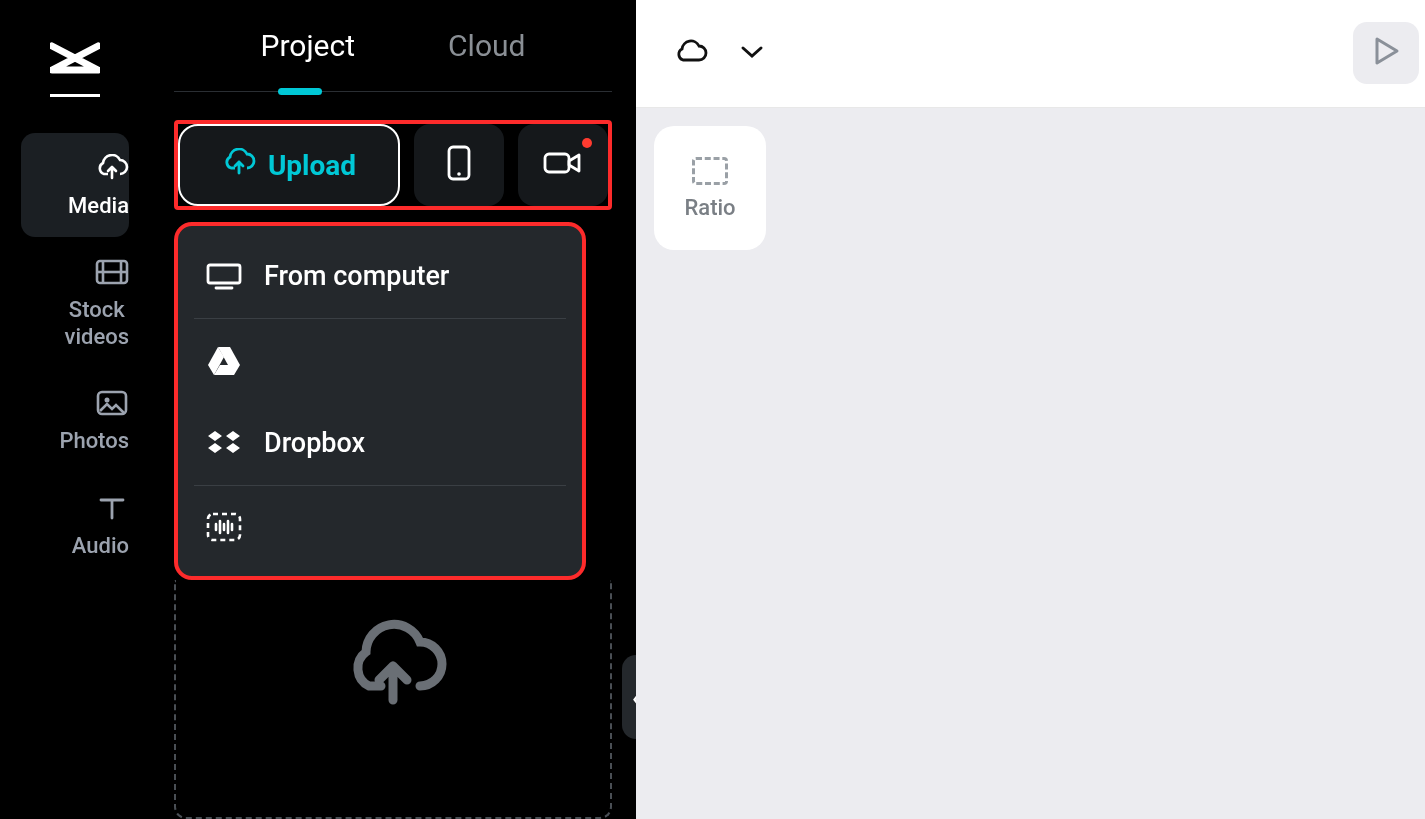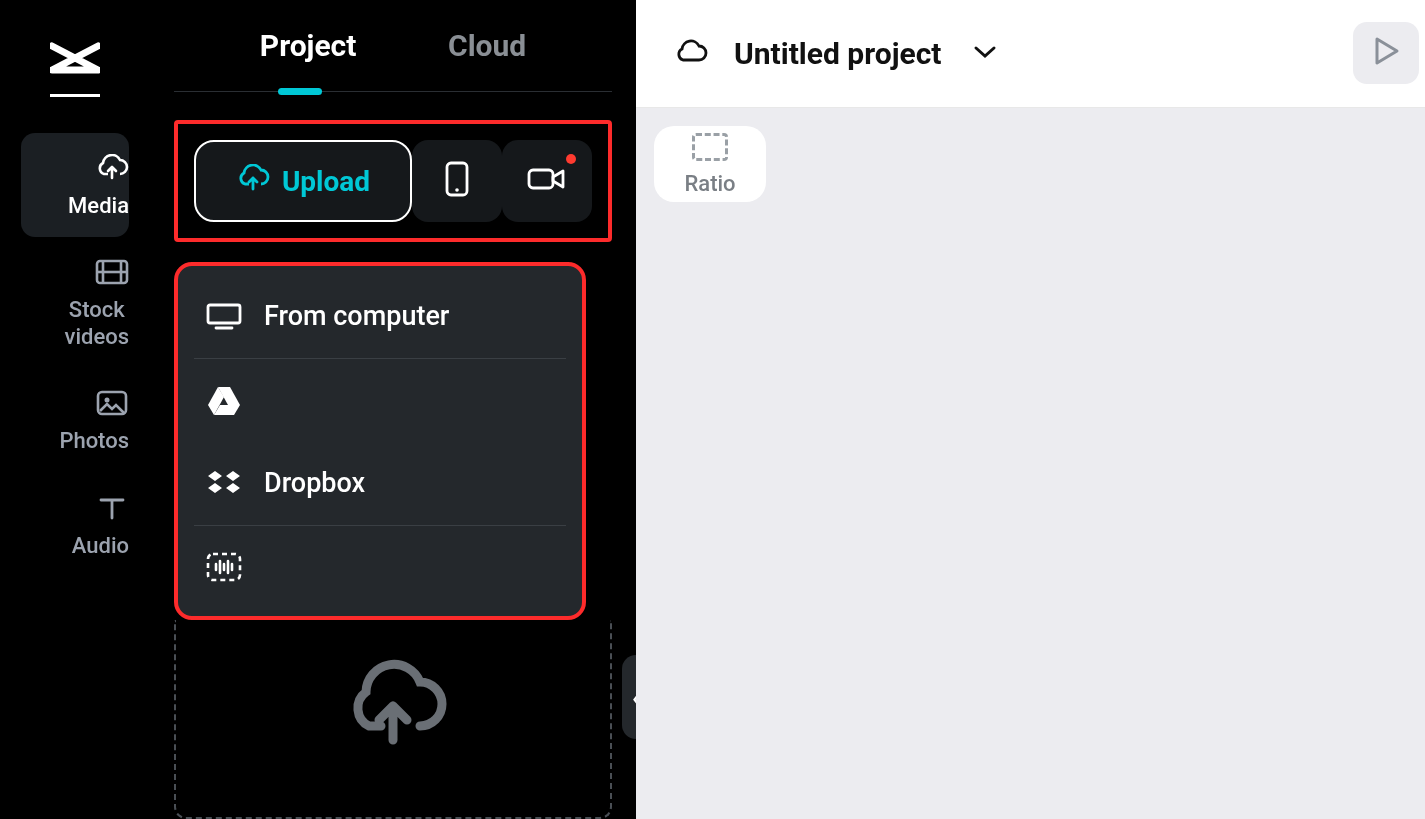--- a/index.html
+++ b/index.html
@@ -67,41 +67,42 @@
   }
   .tabs {
     display: flex;
     justify-content: space-around;
     border-bottom: 1px solid #2a2e33;
     padding: 10px 40px 28px 40px;
     position: relative;
   }
   .tab {
     font-size: 30px;
-    font-weight: 700;
+    font-weight: 400;
     color: #8a8f95;
     cursor: pointer;
     position: relative;
   }
   .tab.active { color: #fff; }
   .tab-underline {
     position: absolute;
     bottom: -4px;
     left: 104px;
     width: 44px;
     height: 7px;
     border-radius: 4px;
     background: #00c8d6;
   }
 
   .upload-row {
     display: flex;
+    gap: 14px;
     margin-top: 28px;
     border: 4px solid #fd2b2b;
-    padding: 16px;
+    padding: 0;
     border-radius: 4px;
   }
   .upload-btn {
     flex: 1;
     height: 82px;
     background: #15181b;
     border: 2px solid #fff;
     border-radius: 20px;
     display: flex;
     align-items: center;
@@ -125,21 +126,21 @@
   }
   .red-dot {
     position: absolute;
     top: 14px; right: 16px;
     width: 10px; height: 10px;
     background: #ff3b30;
     border-radius: 50%;
   }
 
   .dropdown {
-    margin-top: 20px;
+    margin-top: 12px;
     background: #24282c;
     border-radius: 18px;
     border: 4px solid #fd2b2b;
     padding: 8px 6px;
     width: 412px;
   }
   .dd-item {
     display: flex;
     align-items: center;
     gap: 22px;
@@ -221,21 +222,21 @@
     background: #ececf0;
     position: relative;
   }
   .ratio-card {
     position: absolute;
     top: 18px;
     left: 18px;
     background: #fff;
     border-radius: 20px;
     width: 112px;
-    height: 76px;
+    height: 124px;
     display: flex;
     flex-direction: column;
     align-items: center;
     justify-content: center;
     gap: 10px;
     cursor: pointer;
   }
   .ratio-ico-box {
     width: 36px;
     height: 28px;
@@ -389,21 +390,20 @@
   </div>
 </div>
 
 <div class="right">
   <div class="topbar">
     <span class="cloud-ico">
       <svg viewBox="0 0 36 28" width="36" height="28">
           <path d="M27 22a7 7 0 0 0 0-14 9 9 0 0 0-17 3 6 6 0 0 0 1 11h16z" fill="none" stroke="#111" stroke-width="2.8"></path>
         </svg>
     </span>
-    <span class="proj-title">Untitled project</span>
     <span class="chev">
       <svg viewBox="0 0 24 14" width="24" height="14">
           <path d="M3 3l9 8 9-8" fill="none" stroke="#111" stroke-width="3" stroke-linecap="round"></path>
         </svg>
     </span>
     <div class="play-btn">
       <span>
         <svg viewBox="0 0 28 30" width="28" height="30">
             <path d="M5 3l20 12L5 27V3z" fill="none" stroke="#8a9099" stroke-width="3" stroke-linejoin="round"></path>
           </svg>

